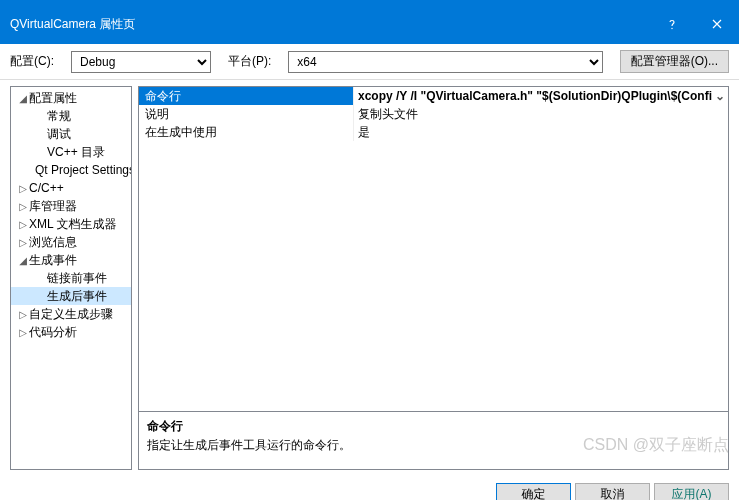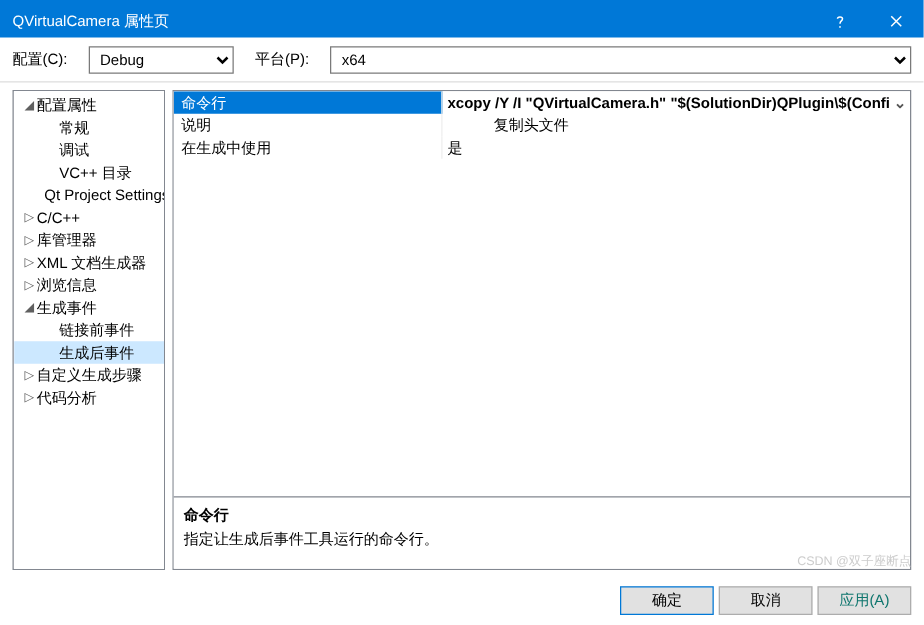--- a/index.html
+++ b/index.html
@@ -1,24 +1,24 @@
 <!DOCTYPE html>
 <html><head>
 <meta charset="utf-8">
 <style>
 *{box-sizing:border-box;margin:0;padding:0;font-family:"Microsoft YaHei","Segoe UI",sans-serif;font-size:12px;color:#000}
 body{background:#fff;width:739px;height:500px;overflow:hidden;position:relative}
-.titlebar{background:#0078d7;height:30px;display:flex;align-items:center;padding:4px 0 0 10px;color:#fff}
+.titlebar{background:#0078d7;height:44px;display:flex;align-items:center;padding:4px 0 0 10px;color:#fff}
 .titlebar .title{flex:1;color:#fff;font-size:12px}
 .titlebar .btn{width:45px;height:30px;display:flex;align-items:center;justify-content:center;color:#fff;cursor:pointer}
 .titlebar .btn svg{stroke:#fff;fill:none}
 .toolbar{height:36px;display:flex;align-items:center;padding:4px 10px;gap:17px;border-bottom:1px solid #ddd}
 .toolbar label{white-space:nowrap}
 .toolbar select,.toolbar .select{height:22px;border:1px solid #7a7a7a;background:#fff;padding:0 4px}
-.toolbar .cfgsel{width:116px}
+.toolbar .cfgsel{width:140px}
 .toolbar .platsel{flex:1}
 .toolbar button{height:23px;padding:0 10px;border:1px solid #adadad;background:#e1e1e1;white-space:nowrap;cursor:pointer}
 .mainarea{display:flex;height:calc(500px - 30px - 36px - 40px);padding:6px 10px 4px 10px;gap:6px}
 .tree{width:165px;border:1px solid #828790;background:#fff;overflow:auto;padding:2px 0}
 .tree .node{display:flex;align-items:center;height:18px;padding-left:4px;cursor:pointer;white-space:nowrap}
 .tree .node .arrow{width:12px;display:inline-flex;justify-content:center;color:#606060;font-size:10px}
 .tree .node.sel{background:#cce8ff}
 .tree .lvl1{padding-left:6px}
 .tree .lvl2{padding-left:24px}
 .right{flex:1;display:flex;flex-direction:column;border:1px solid #828790}
@@ -28,21 +28,21 @@
 .row .v{flex:1;padding-left:4px;height:100%;display:flex;align-items:center;overflow:hidden;white-space:nowrap}
 .row.sel .k{background:#0078d7;color:#fff}
 .row.sel .v{font-weight:bold}
 .row .dd{width:16px;text-align:center;color:#555}
 .desc{border-top:1px solid #828790;padding:6px 8px;height:58px;background:#fff}
 .desc .dt{font-weight:bold;margin-bottom:2px}
 .footer{height:40px;display:flex;align-items:center;justify-content:flex-end;padding:0 10px;gap:4px}
 .footer button{height:23px;min-width:75px;border:1px solid #adadad;background:#e1e1e1;cursor:pointer}
 .footer button.primary{border:1px solid #0078d7}
 .footer button:disabled{color:#0f766e}
-.watermark{position:absolute;right:10px;bottom:44px;color:#ccc;font-size:10px;pointer-events:none}
+.watermark{position:absolute;right:10px;bottom:44px;color:#ccc;font-size:16px;pointer-events:none}
 </style>
 </head>
 <body>
 
 <div class="titlebar">
   <span class="title">QVirtualCamera 属性页</span>
   <div class="btn">
       <svg width="12" height="12" viewBox="0 0 12 12">
         <path d="M4 4 C4 2 8 2 8 4 C8 6 6 5.5 6 8" stroke-width="1.2"></path>
         <circle cx="6" cy="10.5" r="0.7" fill="#fff" stroke="none"></circle>
@@ -53,20 +53,21 @@
         <path d="M1 1 L9 9 M9 1 L1 9" stroke-width="1.2"></path>
       </svg>
     </div>
 </div>
 
 <div class="toolbar">
   <label>配置(C):</label>
   <select class="cfgsel"><option>Debug</option></select>
   <label>平台(P):</label>
   <select class="platsel"><option>x64</option></select>
+  <button>配置管理器(O)...</button>
 </div>
 
 <div class="mainarea">
   <div class="tree">
     <div class="node lvl1">
         <span class="arrow">◢</span>
         <span>配置属性</span>
       </div>
     <div id="tree-items">
         <div class="node lvl2">
@@ -128,21 +129,21 @@
         <div class="row sel">
           <div class="k">命令行</div>
           <div class="v">
             <span style="flex: 1 1 0%; overflow: hidden;">xcopy /Y /I "QVirtualCamera.h" "$(SolutionDir)QPlugin\$(Confi</span>
             <span class="dd">⌄</span>
           </div>
         </div>
         <div class="row">
           <div class="k">说明</div>
           <div class="v">
-            <span style="flex: 1 1 0%; overflow: hidden; margin-left: 37px;">复制头文件</span>
+            <span style="flex: 1 1 0%; overflow: hidden;">复制头文件</span>
           </div>
         </div>
         <div class="row">
           <div class="k">在生成中使用</div>
           <div class="v">
             <span style="flex: 1 1 0%; overflow: hidden;">是</span>
           </div>
         </div>
       </div>
     <div class="desc">

